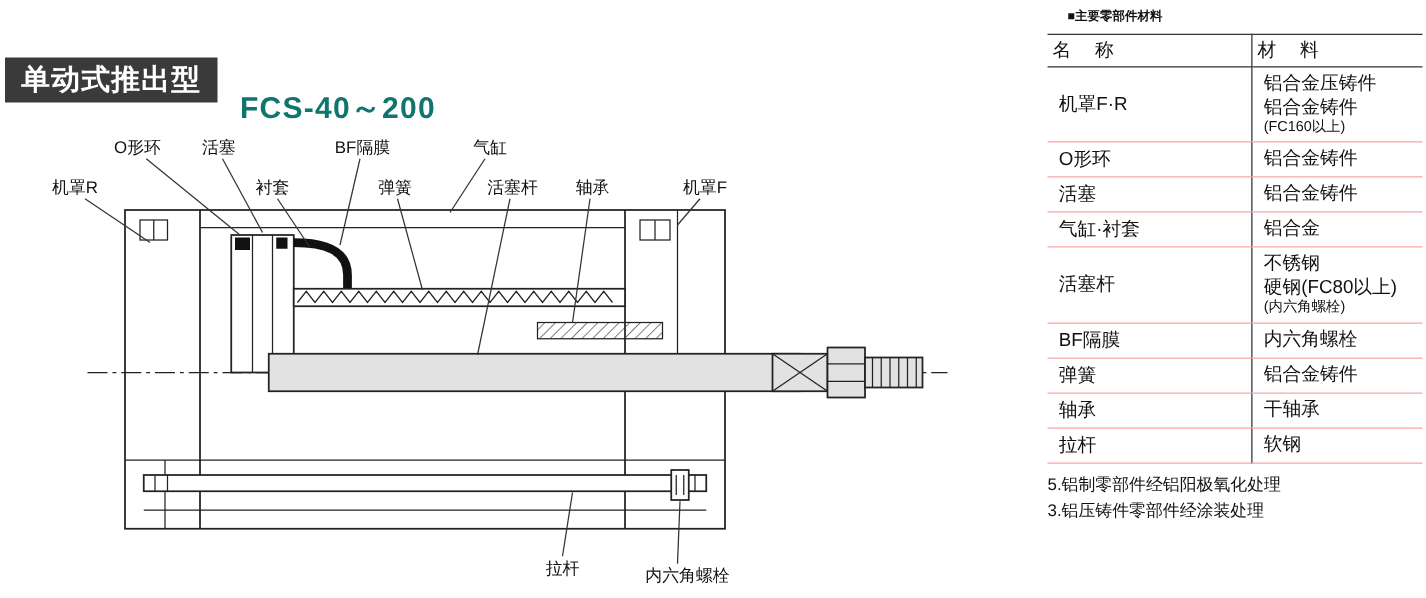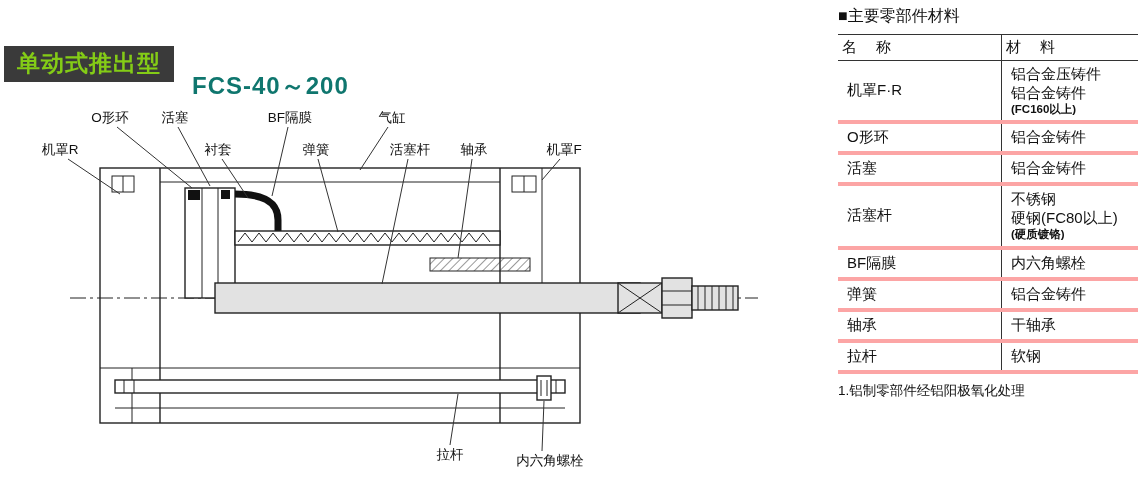--- a/index.html
+++ b/index.html
@@ -4,47 +4,47 @@
 <style>
   html,body{margin:0;padding:0;background:#fff;}
   .page{
     position:relative;width:1141px;height:478px;background:#ffffff;
     font-family:"Liberation Sans","DejaVu Sans",sans-serif;color:#111;
     overflow:hidden;
   }
   
   .header-row{position:absolute;left:4px;top:26px;display:flex;align-items:center;gap:18px;}
   .type-badge{
-    background:#3a3a3a;color:#84cc16;font-size:23px;font-weight:bold;
+    background:#3a3a3a;color:#ffffff;font-size:23px;font-weight:bold;
     padding:4px 13px;letter-spacing:1px;line-height:1.2;
   }
   .model{font-size:24px;font-weight:bold;letter-spacing:1px;color:#0f766e;margin-top:44px;}
   
   .diagram{position:absolute;left:20px;top:88px;}
   .diagram text{font-family:"Liberation Sans","DejaVu Sans",sans-serif;font-size:13.5px;fill:#111;}
   .diagram .outline{stroke:#222;fill:none;stroke-width:1.4;}
   .diagram .thin{stroke:#222;fill:none;stroke-width:1;}
   .diagram .leader{stroke:#333;stroke-width:1;fill:none;}
   .diagram .grayfill{fill:#e2e2e2;stroke:#222;stroke-width:1.4;}
   .diagram .whitefill{fill:#ffffff;stroke:#222;stroke-width:1.4;}
   
   .materials{position:absolute;left:838px;top:6px;width:300px;}
-  .table-title{font-size:16px;font-weight:normal;margin-bottom:7px;}
+  .table-title{font-size:10px;font-weight:bold;margin-bottom:7px;margin-left:16px;}
   table.mat-table{border-collapse:collapse;width:300px;font-size:15px;}
   table.mat-table th{
     border-top:1.5px solid #333;border-bottom:1px solid #333;
     font-weight:normal;text-align:left;padding:3px 4px;letter-spacing:2px;
   }
   table.mat-table td{
-    border-bottom:4px solid #fca5a5;padding:4px 9px;vertical-align:middle;text-align:left;
+    border-bottom:1px solid #fca5a5;padding:4px 9px;vertical-align:middle;text-align:left;
   }
   table.mat-table th:first-child,
   table.mat-table td:first-child{border-right:1px solid #333;width:145px;}
   .mat-main{white-space:pre-line;line-height:1.25;}
-  .mat-note{font-size:11.5px;line-height:1.2;font-weight:bold;}
+  .mat-note{font-size:11.5px;line-height:1.2;}
   .notes{margin-top:7px;font-size:13.5px;line-height:1.55;}
 </style>
 </head>
 <body>
 
 <div class="page">
 
   <div class="header-row">
     <div class="type-badge">单动式推出型</div>
     <div class="model">FCS-40～200</div>
@@ -181,25 +181,31 @@
             <div class="mat-main">铝合金铸件</div>
           </td>
         </tr>
         <tr>
           <td>活塞</td>
           <td>
             <div class="mat-main">铝合金铸件</div>
           </td>
         </tr>
         <tr>
+          <td>气缸·衬套</td>
+          <td>
+            <div class="mat-main">铝合金</div>
+          </td>
+        </tr>
+        <tr>
           <td>活塞杆</td>
           <td>
             <div class="mat-main">不锈钢
 硬钢(FC80以上)</div>
-            <div class="mat-note">(硬质镀铬)</div>
+            <div class="mat-note">(内六角螺栓)</div>
           </td>
         </tr>
         <tr>
           <td>BF隔膜</td>
           <td>
             <div class="mat-main">内六角螺栓</div>
           </td>
         </tr>
         <tr>
           <td>弹簧</td>
@@ -215,17 +221,18 @@
         </tr>
         <tr>
           <td>拉杆</td>
           <td>
             <div class="mat-main">软钢</div>
           </td>
         </tr>
       </tbody>
     </table>
     <div class="notes">
-      <div>1.铝制零部件经铝阳极氧化处理</div>
+      <div>5.铝制零部件经铝阳极氧化处理</div>
+      <div>3.铝压铸件零部件经涂装处理</div>
     </div>
   </div>
 
 </div>
 
 </body></html>

